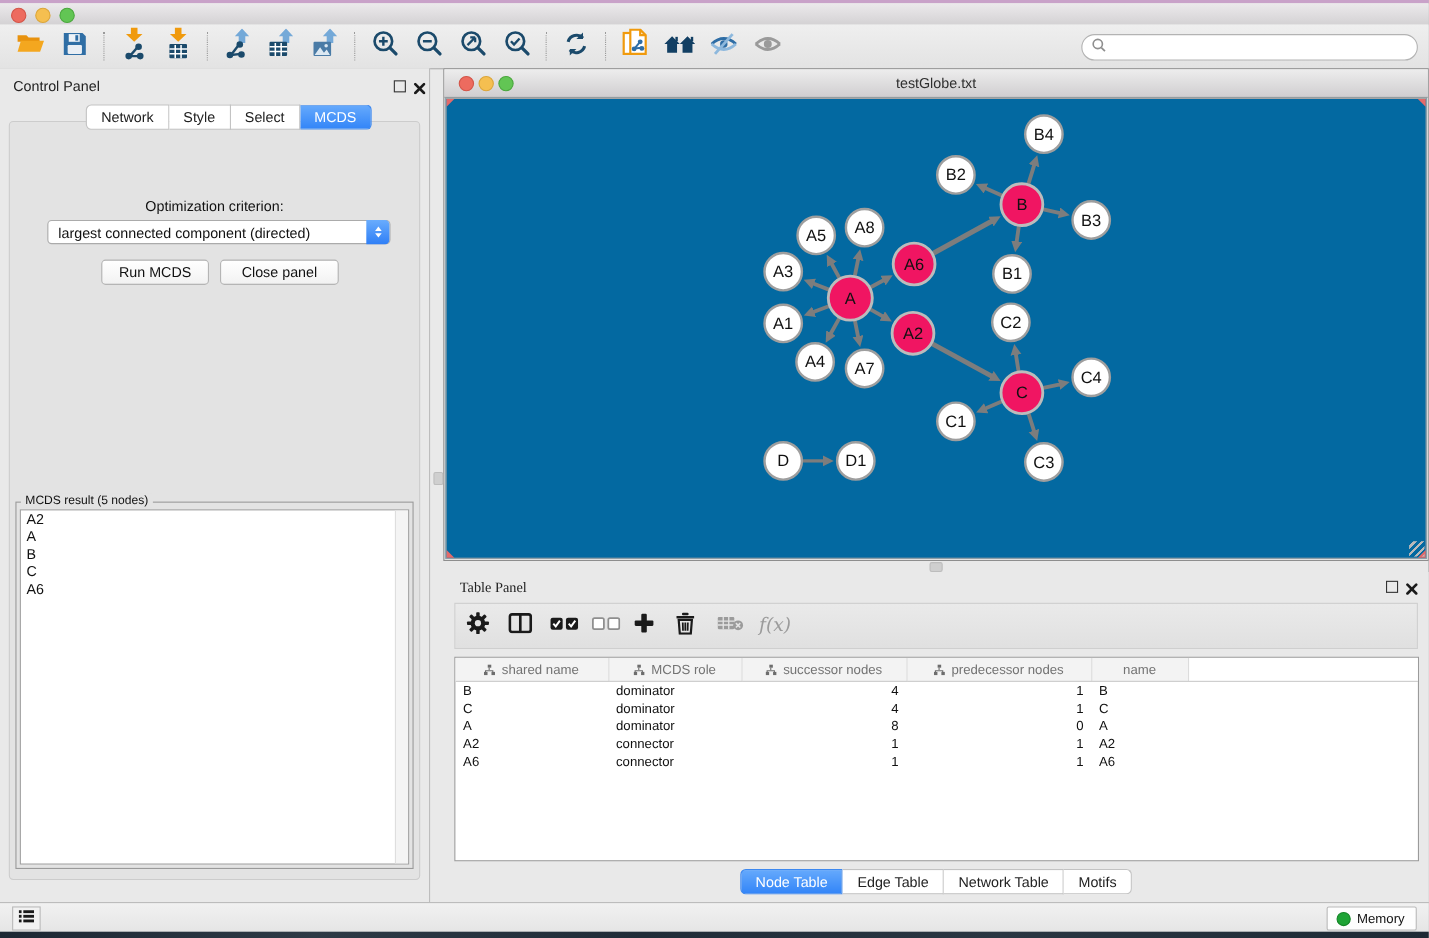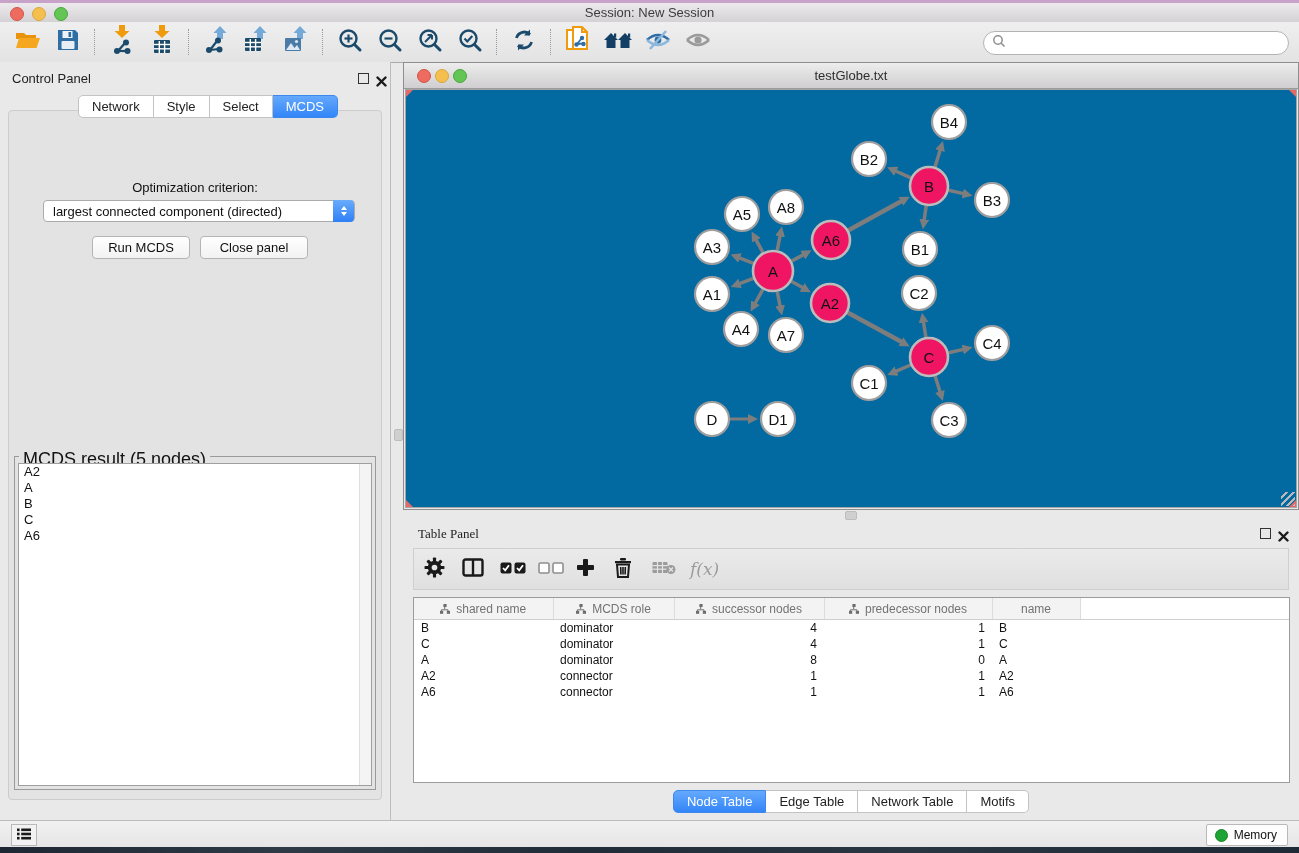--- a/index.html
+++ b/index.html
@@ -77,21 +77,21 @@
     position:absolute; height:21px; background:linear-gradient(#ffffff,#f2f2f2);
     border:1px solid #b5b5b5; border-radius:4px; font-size:13px; color:#111;
     text-align:center; line-height:21px;
   }
   .mcds-fieldset {
     position:absolute; left:6px; right:6px; top:346px; bottom:10px;
     border:1px solid #9a9a9a;
   }
   .mcds-legend {
     position:absolute; left:4px; top:-8px; background:#e3e3e3; padding:0 4px;
-    font-size:18px; color:#111;
+    font-size:11px; color:#111;
   }
   .mcds-list {
     position:absolute; left:3px; right:3px; top:6px; bottom:3px;
     background:#fff; border:1px solid #9f9f9f; overflow:hidden;
   }
   .mcds-track { position:absolute; right:0; top:0; bottom:0; width:11px; background:#f4f4f4; border-left:1px solid #dedede; }
   .mcds-item { font-size:13px; color:#111; padding:1px 0 1px 5px; line-height:14px; }
 
   
   .net-window { left:403px; top:62px; width:896px; height:448px; background:#e9e9e9; border:1px solid #8e8e8e; box-sizing:border-box; }
@@ -157,21 +157,20 @@
 </head>
 <body>
 
 <div class="app">
 
   <div class="abs desktop-edge"></div>
   <div class="abs titlebar">
     <span class="tl red" style="left:10px;"></span>
     <span class="tl yellow" style="left:32px;"></span>
     <span class="tl green" style="left:54px;"></span>
-    <div class="title">Session: New Session</div>
   </div>
 
   <div class="abs toolbar">
     <div style="width:8px;"></div>
     <div class="tb-btn">
       <span>
         <svg width="26" height="21" viewBox="0 0 26 21">
             <path d="M1 3 h8 l2 2 h10 v4 H1 z" fill="#e8920e"></path>
             <path d="M1 18 L4 8 h21 l-3.5 10 z" fill="#f4a71f"></path>
           </svg>

